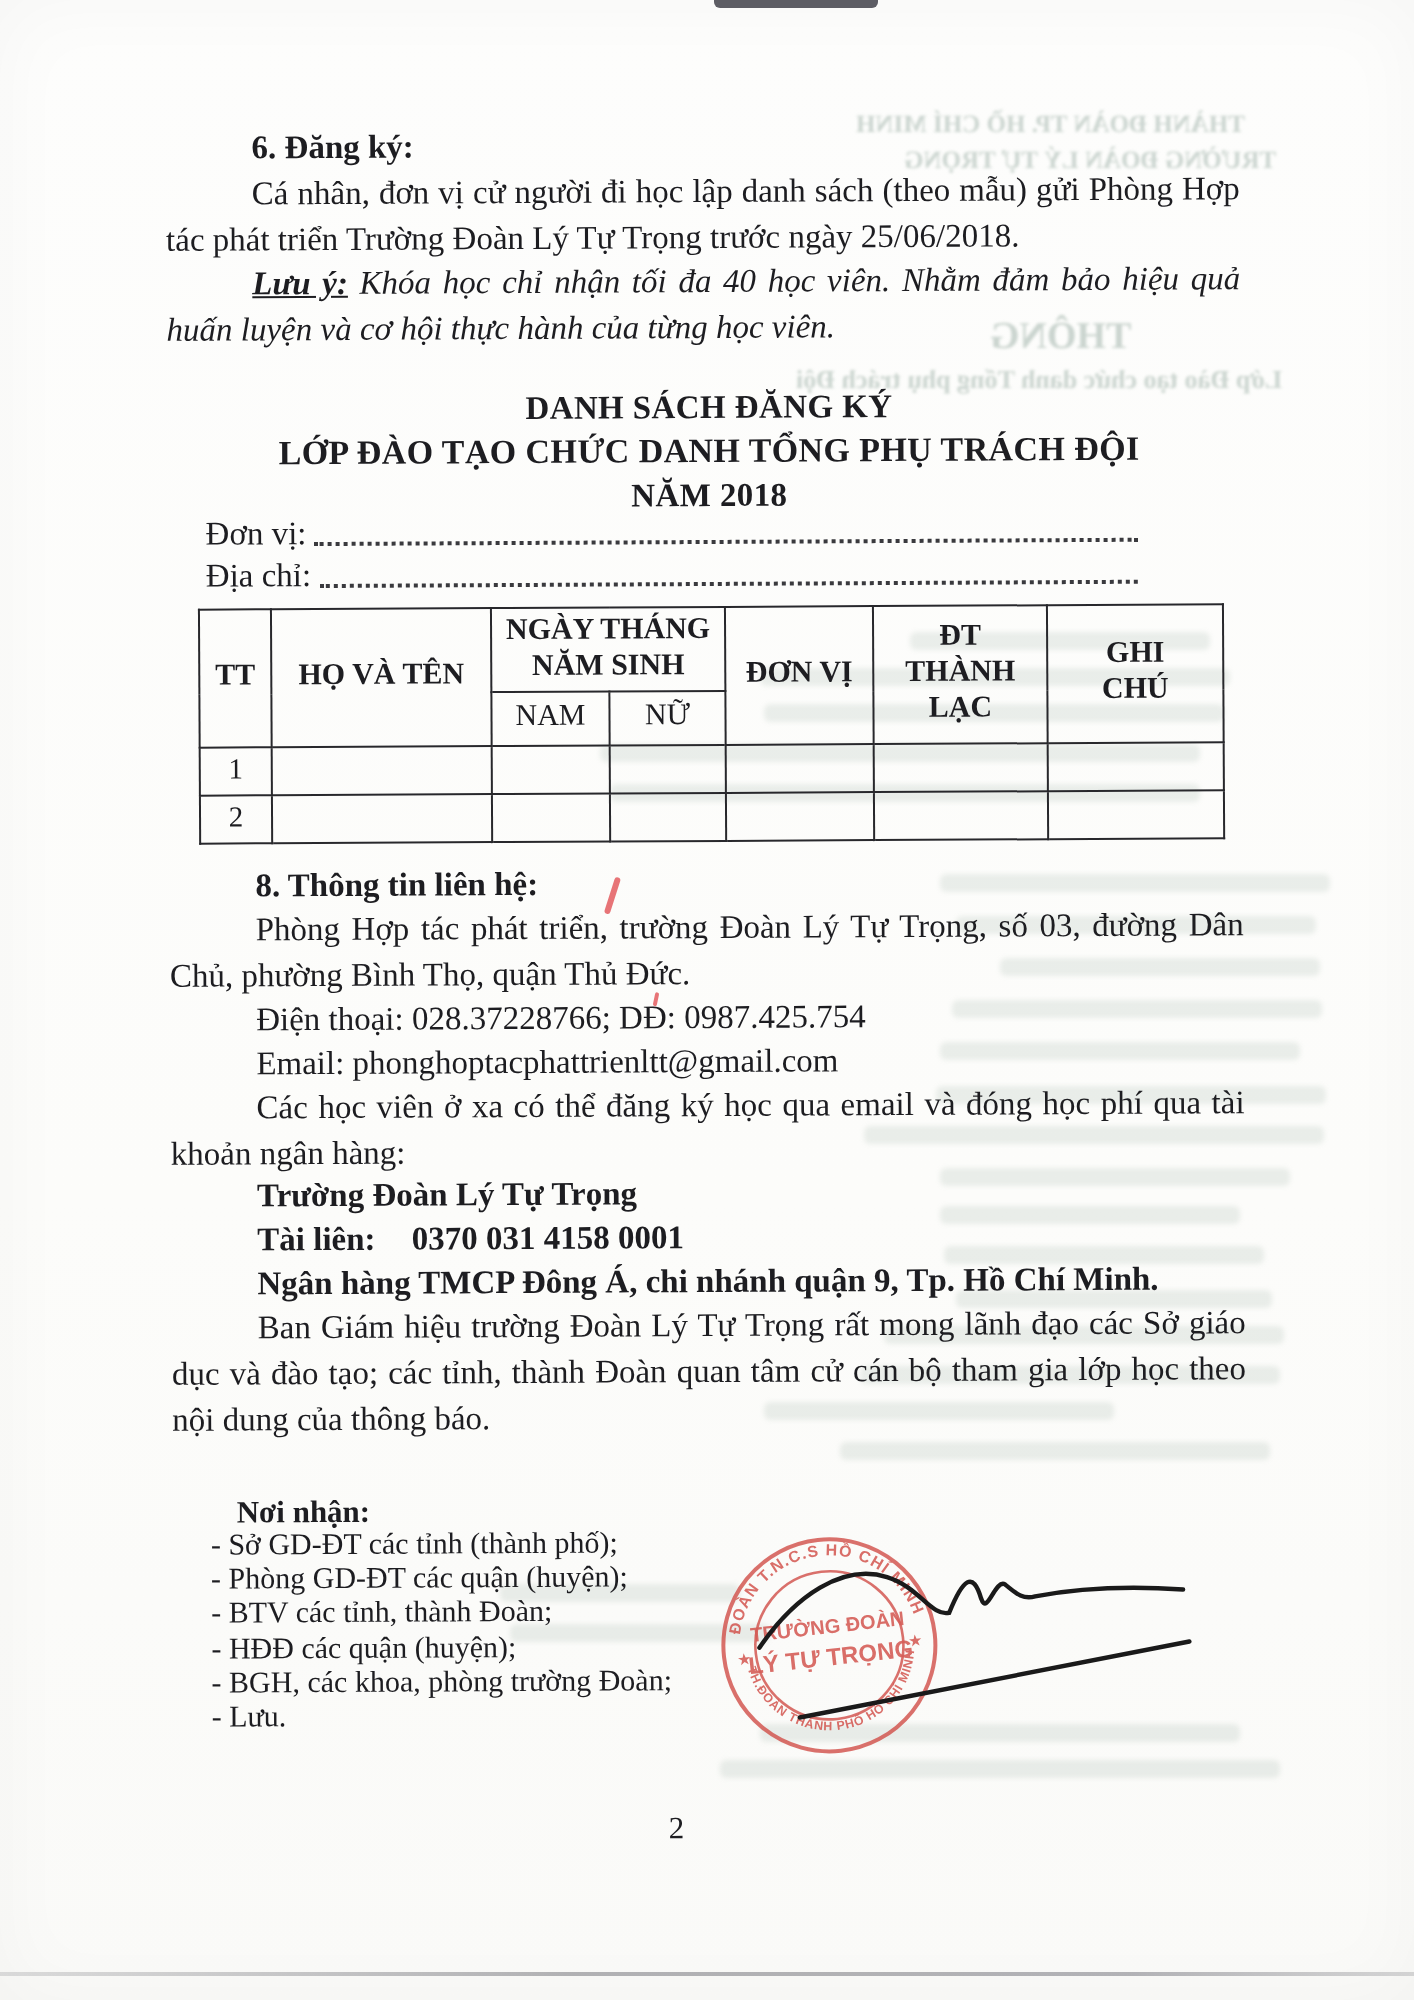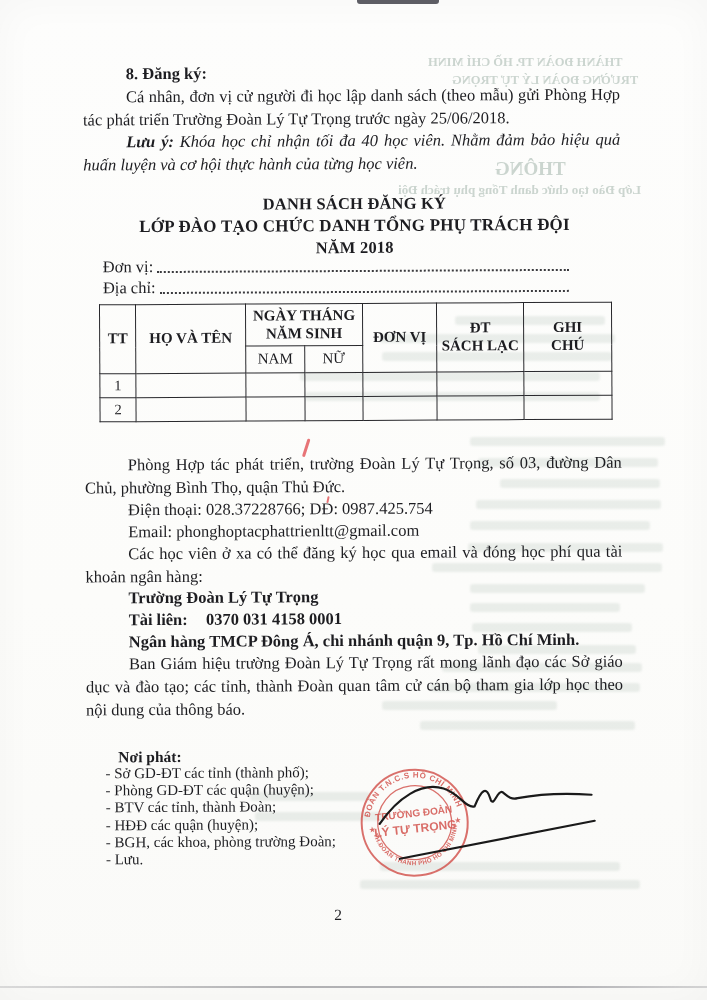--- a/index.html
+++ b/index.html
@@ -10,21 +10,21 @@
     font-family:"Liberation Serif","DejaVu Serif",serif;
     color:#1d1d21;
     box-shadow:inset 0 0 40px rgba(0,0,0,0.03);
   }
   .content{position:absolute;inset:0;transform:rotate(-0.3deg);}
   .abs{position:absolute;}
   .b{font-weight:bold;}
   .i{font-style:italic;}
   .just{text-align:justify;text-indent:43px;line-height:23px;font-size:16.5px;}
   .line16{font-size:16.5px;line-height:23px;}
-  .note-label{font-weight:bold;font-style:italic;}
+  .note-label{font-weight:bold;font-style:italic;text-decoration:underline;}
   .title-line{width:512px;text-align:center;font-weight:bold;font-size:17px;letter-spacing:0.2px;}
   .dotline{display:flex;width:466px;font-size:16.5px;}
   .dotline .lbl{white-space:nowrap;margin-right:4px;}
   .dots{flex:1;border-bottom:2.2px dotted #3a3a3e;margin-bottom:4px;}
   table.reg{border-collapse:collapse;table-layout:fixed;width:512px;}
   table.reg th,table.reg td{border:1.5px solid #28282c;padding:1px 2px;}
   table.reg th{font-size:15px;text-align:center;vertical-align:middle;white-space:pre-line;line-height:1.18;}
   .hdr-main{font-weight:bold;}
   .hdr-sub{font-weight:normal;font-size:15.5px;height:24px;}
   td.cell{height:21px;font-size:14.5px;text-align:center;}
@@ -76,21 +76,21 @@
   <div class="bl" style="left:430px;top:683px;width:210px;"></div>
   <div class="bl" style="left:382px;top:701px;width:175px;"></div>
   <div class="bl" style="left:420px;top:721px;width:215px;"></div>
   <div class="bl" style="left:250px;top:792px;width:120px;"></div>
   <div class="bl" style="left:255px;top:812px;width:130px;"></div>
   <div class="bl" style="left:380px;top:862px;width:240px;"></div>
   <div class="bl" style="left:360px;top:880px;width:280px;"></div>
 
   <div class="content">
 
-    <div class="abs b line16" style="left:128px;top:61px;">8. Đăng ký:</div>
+    <div class="abs b line16" style="left:128px;top:61px;">6. Đăng ký:</div>
     <div class="abs just" style="left:85px;top:84px;width:537px;">Cá nhân, đơn vị cử người đi học lập danh sách (theo mẫu) gửi Phòng Hợp tác phát triển Trường Đoàn Lý Tự Trọng trước ngày 25/06/2018.</div>
     <div class="abs just i" style="left:85px;top:129px;width:537px;"><span class="note-label">Lưu ý:</span><span> Khóa học chỉ nhận tối đa 40 học viên. Nhằm đảm bảo hiệu quả huấn luyện và cơ hội thực hành của từng học viên.</span></div>
 
     <div class="abs title-line" style="left:100px;top:194px;font-size:16.5px;">DANH SÁCH ĐĂNG KÝ</div>
     <div class="abs title-line" style="left:100px;top:216px;">LỚP ĐÀO TẠO CHỨC DANH TỔNG PHỤ TRÁCH ĐỘI</div>
     <div class="abs title-line" style="left:100px;top:238px;font-size:16.5px;">NĂM 2018</div>
 
     <div class="abs dotline" style="left:104px;top:256px;">
       <span class="lbl">Đơn vị:</span>
       <span class="dots"></span>
@@ -111,21 +111,21 @@
           <col style="width:88px;">
       </colgroup>
       <tbody>
         <tr>
           <th class="hdr-main" rowspan="2" style="height:64px;">TT</th>
           <th class="hdr-main" rowspan="2">HỌ VÀ TÊN</th>
           <th class="hdr-main" colspan="2" style="height:39px;">NGÀY THÁNG
 NĂM SINH</th>
           <th class="hdr-main" rowspan="2">ĐƠN VỊ</th>
           <th class="hdr-main" rowspan="2">ĐT
-SÁCH LẠC</th>
+THÀNH LẠC</th>
           <th class="hdr-main" rowspan="2">GHI
 CHÚ</th>
         </tr>
         <tr>
           <th class="hdr-sub">NAM</th>
           <th class="hdr-sub">NỮ</th>
         </tr>
         <tr>
           <td class="cell">1</td>
           <td class="cell"></td>
@@ -140,33 +140,34 @@
           <td class="cell"></td>
           <td class="cell"></td>
           <td class="cell"></td>
           <td class="cell"></td>
           <td class="cell"></td>
           <td class="cell"></td>
         </tr>
       </tbody>
     </table>
 
+    <div class="abs b line16" style="left:128px;top:430px;">8. Thông tin liên hệ:</div>
     <div class="abs just" style="left:85px;top:452px;width:537px;">Phòng Hợp tác phát triển, trường Đoàn Lý Tự Trọng, số 03, đường Dân Chủ, phường Bình Thọ, quận Thủ Đức.</div>
     <div class="abs line16" style="left:128px;top:497px;">Điện thoại: 028.37228766; DĐ: 0987.425.754</div>
     <div class="abs line16" style="left:128px;top:519px;">Email: phonghoptacphattrienltt@gmail.com</div>
     <div class="abs just" style="left:85px;top:541px;width:537px;">Các học viên ở xa có thể đăng ký học qua email và đóng học phí qua tài khoản ngân hàng:</div>
     <div class="abs b line16" style="left:128px;top:585px;">Trường Đoàn Lý Tự Trọng</div>
     <div class="abs b line16" style="left:128px;top:607px;">
       <span>Tài liên:</span>
       <span style="margin-left:14px;">0370 031 4158 0001</span>
     </div>
     <div class="abs b line16" style="left:128px;top:629px;">Ngân hàng TMCP Đông Á, chi nhánh quận 9, Tp. Hồ Chí Minh.</div>
     <div class="abs just" style="left:85px;top:651px;width:537px;">Ban Giám hiệu trường Đoàn Lý Tự Trọng rất mong lãnh đạo các Sở giáo dục và đào tạo; các tỉnh, thành Đoàn quan tâm cử cán bộ tham gia lớp học theo nội dung của thông báo.</div>
 
-    <div class="abs b" style="left:117px;top:747px;font-size:15.5px;">Nơi phát:</div>
+    <div class="abs b" style="left:117px;top:747px;font-size:15.5px;">Nơi nhận:</div>
     <div class="abs recip" style="left:104px;top:764px;">
       <div class="recip-item">- Sở GD-ĐT các tỉnh (thành phố);</div>
       <div class="recip-item">- Phòng GD-ĐT các quận (huyện);</div>
       <div class="recip-item">- BTV các tỉnh, thành Đoàn;</div>
       <div class="recip-item">- HĐĐ các quận (huyện);</div>
       <div class="recip-item">- BGH, các khoa, phòng trường Đoàn;</div>
       <div class="recip-item">- Lưu.</div>
     </div>
 
 

